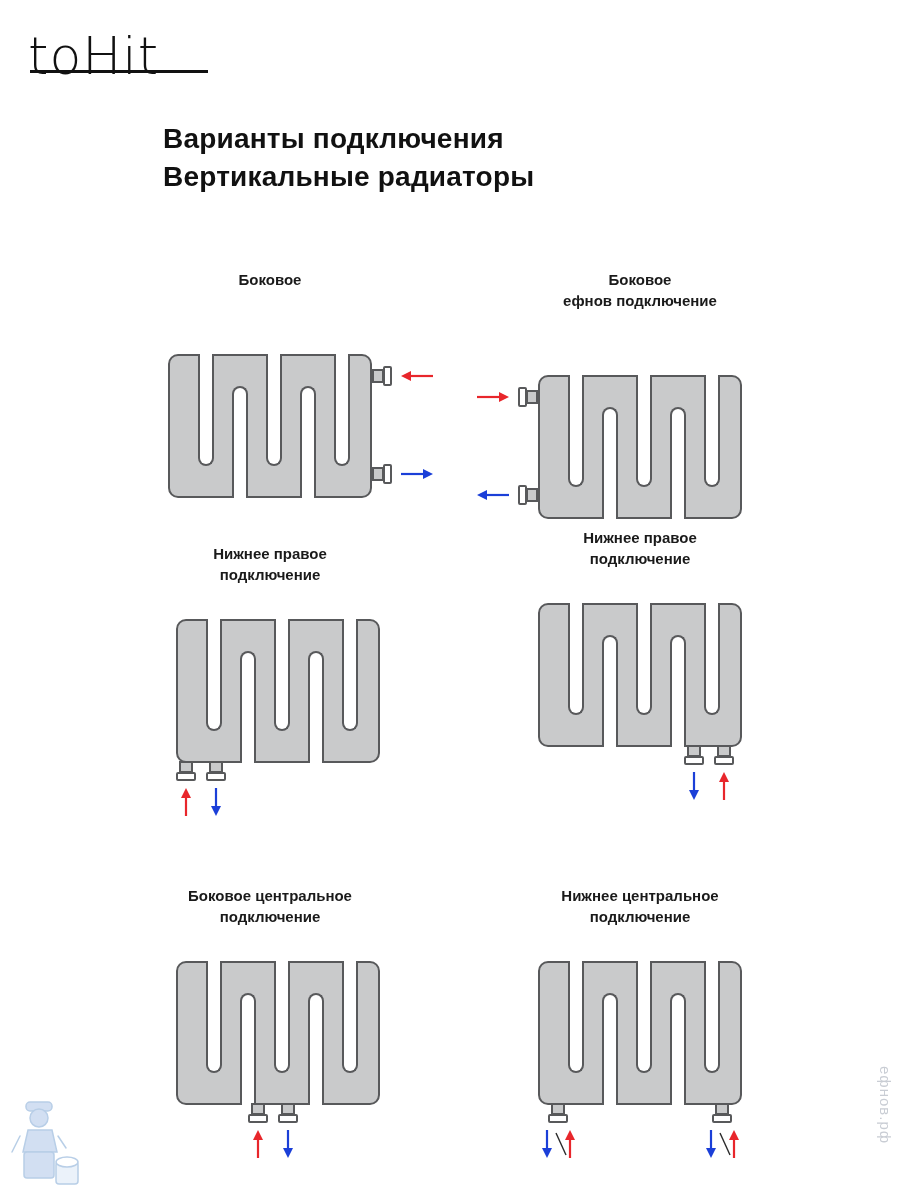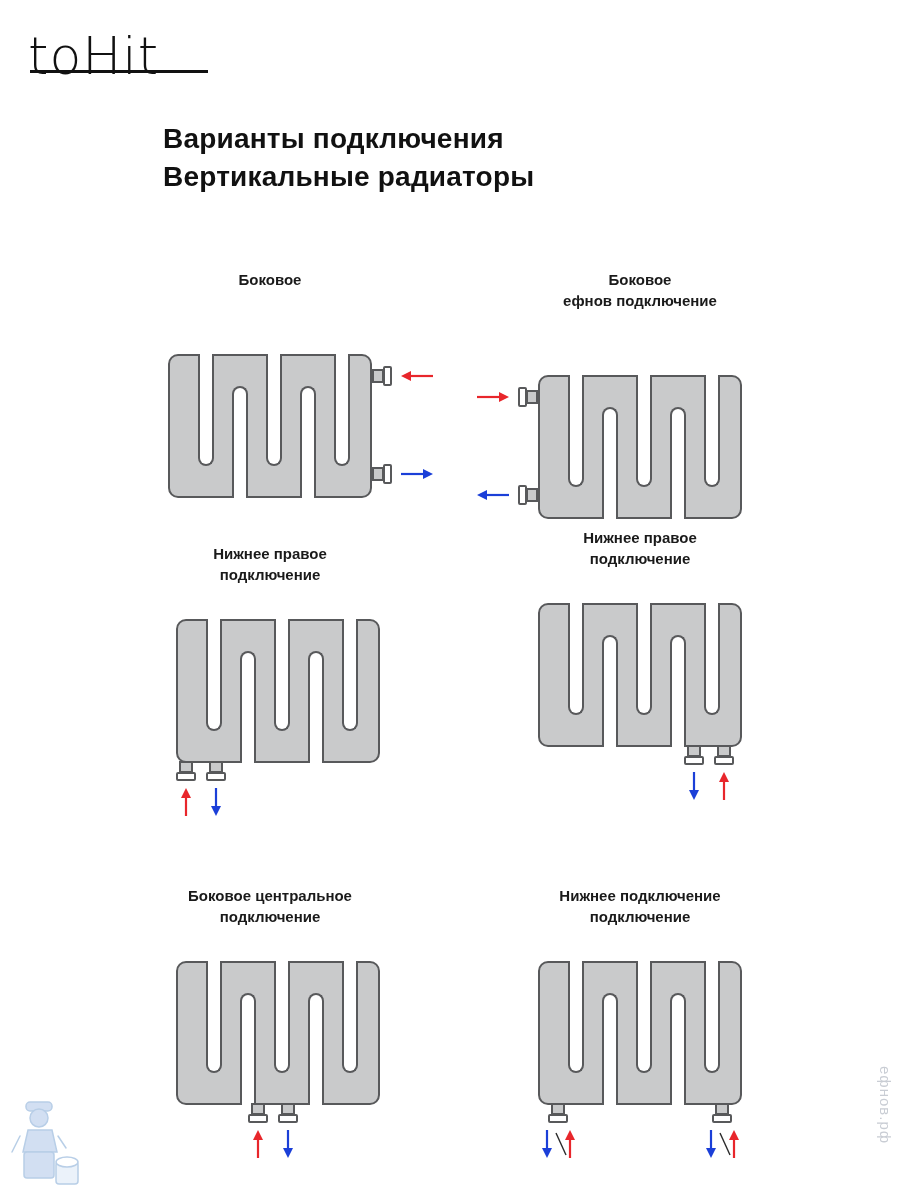--- a/index.html
+++ b/index.html
@@ -366,21 +366,21 @@
         <svg width="16" height="30" viewBox="0 0 16 30">
           <path d="M8 1 V21" stroke="#1b3fd8" stroke-width="2.2"></path>
           <path d="M8 29 L3 19 L13 19 Z" fill="#1b3fd8"></path>
         </svg>
       </div>
     </div>
   </div>
 
   <div class="cell" style="left:440px; top:630px;">
     <div class="caption">
-      <div>Нижнее подключение</div>
+      <div>Нижнее центральное</div>
       <div>подключение</div>
     </div>
     <div class="rad-wrap">
       <div class="radiator rad-body" style="left:98px; top:34px;">
         <div class="slot top" style="left:28px;"></div>
         <div class="slot bottom" style="left:62px;"></div>
         <div class="slot top" style="left:96px;"></div>
         <div class="slot bottom" style="left:130px;"></div>
         <div class="slot top" style="left:164px;"></div>
       </div>

